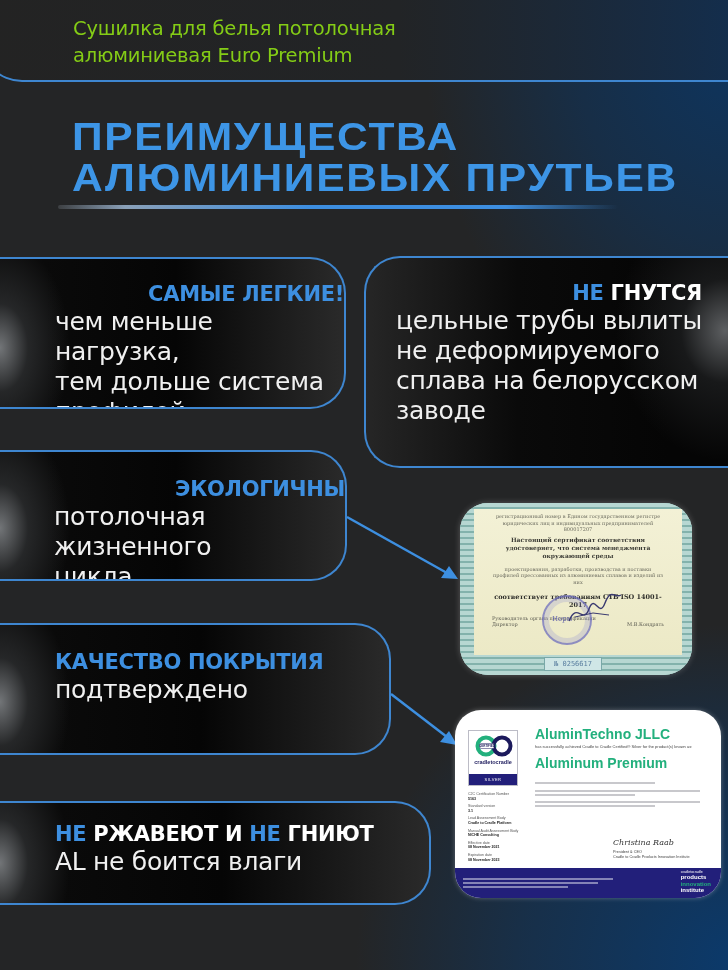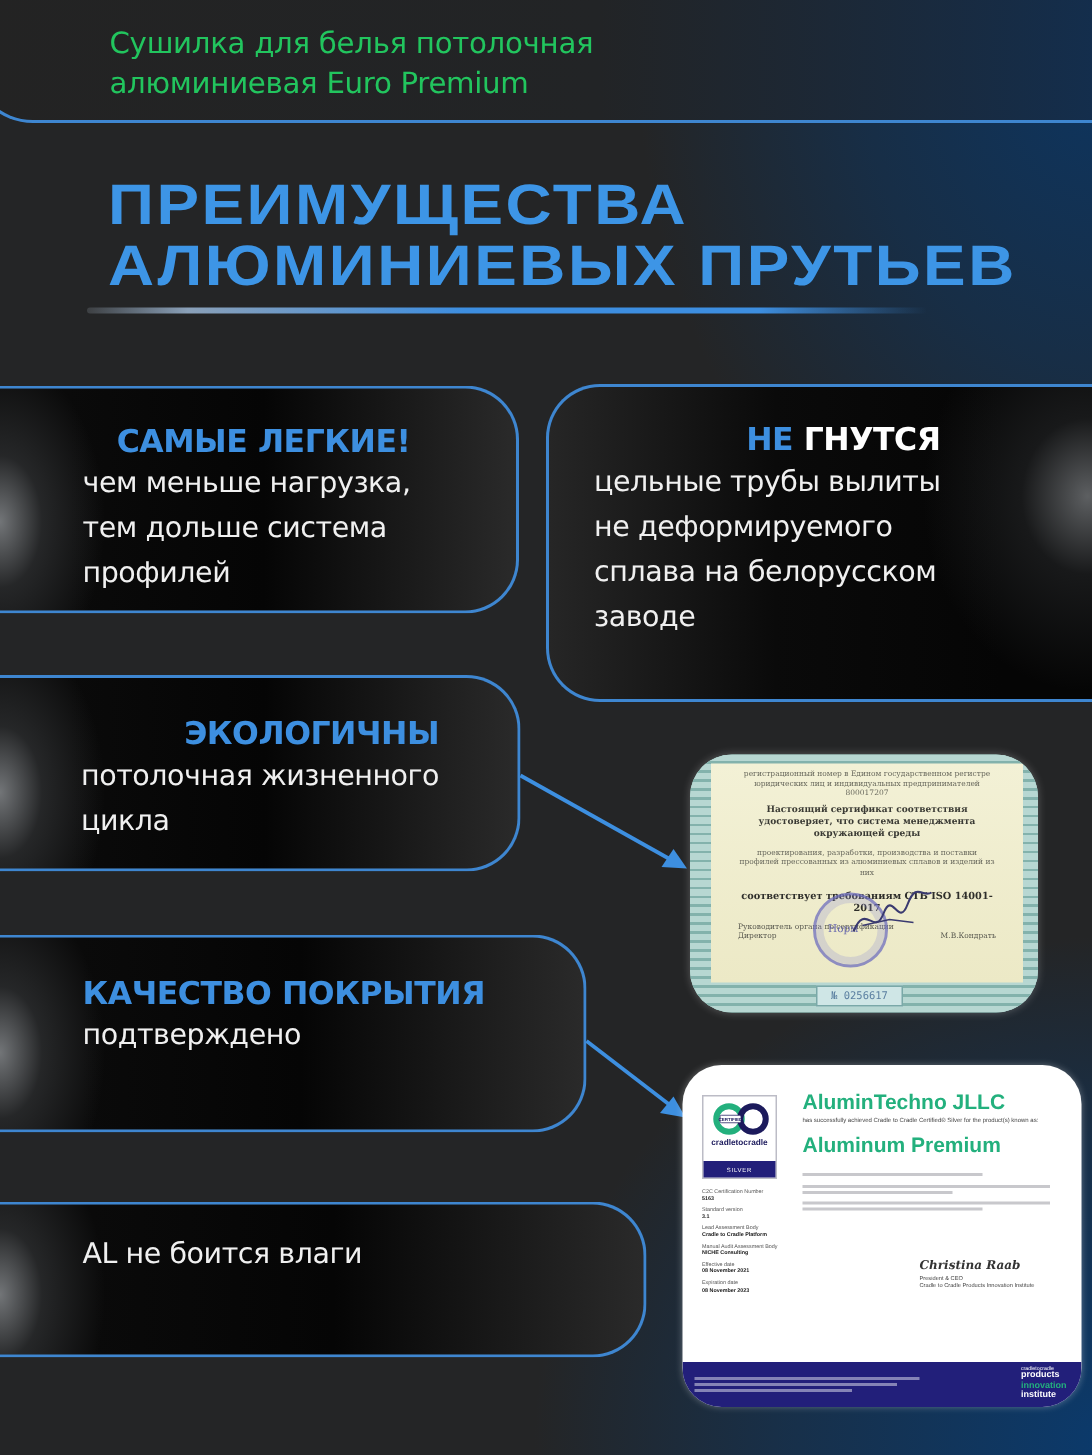--- a/index.html
+++ b/index.html
@@ -18,21 +18,21 @@
   
   .top-box {
     left: -20px; top: -20px; width: 760px; height: 102px;
     border: 2px solid #3e86d0; border-top: none; border-right: none;
     border-bottom-left-radius: 42px;
     background: linear-gradient(90deg, #232323 0%, #222426 55%, rgba(20,45,75,0.85) 100%);
   }
   .product-title {
     left: 73px; top: 15px; width: 400px;
     font-family: "DejaVu Sans", sans-serif;
-    font-size: 19.5px; line-height: 27px; color: #22c55e; letter-spacing: -0.2px;
+    font-size: 19.5px; line-height: 27px; color: #84cc16; letter-spacing: -0.2px;
   }
 
   
   .heading {
     left: 72px; top: 117px; width: 620px;
     font-family: "Liberation Sans", sans-serif;
     font-weight: 700; font-size: 38px; line-height: 41px;
     color: #3d95e6; letter-spacing: 1.5px; transform: scaleX(1.12); transform-origin: left top;
   }
   .heading-underline {
@@ -64,21 +64,21 @@
   }
   .card-inner { position: absolute; }
   .card-title {
     font-family: "DejaVu Sans", sans-serif;
     font-weight: 700; font-size: 21px; line-height: 26px;
     color: #3d8fe0; letter-spacing: -0.3px; white-space: nowrap; text-align: right;
   }
   .card-title .white { color: #ffffff; }
   .card-text {
     font-family: "DejaVu Sans", sans-serif;
-    font-size: 19px; line-height: 30px; color: #f0f0f0; letter-spacing: -0.3px;
+    font-size: 25px; line-height: 30px; color: #f0f0f0; letter-spacing: -0.3px;
   }
 
   
   .cert1 {
     left: 460px; top: 503px; width: 232px; height: 172px;
     border-radius: 28px; overflow: hidden;
     background: #9cc6c0;
     box-shadow: 0 0 6px rgba(255,255,255,0.25);
   }
   .cert1-border {
@@ -110,21 +110,21 @@
     position: absolute; left: 105px; top: 88px; width: 60px; height: 40px;
   }
   .cert1-number {
     position: absolute; left: 84px; bottom: 4px; width: 58px; height: 14px;
     background: #cfe6e6; border: 1px solid #7aa8a8;
     font-family: "DejaVu Sans Mono", monospace; font-size: 7px; line-height: 12px;
     color: #5a7fa0; text-align: center;
   }
 
   .cert2 {
-    left: 455px; top: 710px; width: 266px; height: 228px;
+    left: 455px; top: 710px; width: 266px; height: 188px;
     border-radius: 26px; overflow: hidden;
     background: #ffffff;
     box-shadow: 0 0 5px rgba(255,255,255,0.3);
   }
   .c2-logo-box {
     position: absolute; left: 13px; top: 20px; width: 50px; height: 56px;
     border: 1px solid #bcbcc6; background: #fff;
   }
   .c2-logo-ring { position: absolute; left: 6px; top: 4px; width: 38px; height: 22px; }
   .c2-logo-label {
@@ -154,21 +154,21 @@
   .c2-body-line {
     position: absolute; left: 80px; height: 2px; background: #c8c8cc;
   }
   .c2-meta {
     position: absolute; left: 13px; top: 82px; width: 55px;
     font-family: "Liberation Sans", sans-serif; font-size: 3.6px; line-height: 4.6px; color: #555;
   }
   .c2-meta .v { color: #222; font-weight: 700; margin-bottom: 3px; }
   .c2-sign {
     position: absolute; left: 158px; top: 128px; width: 100px;
-    font-family: "DejaVu Serif", serif; font-style: italic; font-size: 8px; color: #333; font-weight: bold;
+    font-family: "DejaVu Serif", serif; font-style: italic; font-size: 8px; color: #333;
   }
   .c2-sign-role {
     position: absolute; left: 158px; top: 140px; width: 100px;
     font-family: "Liberation Sans", sans-serif; font-size: 3.8px; line-height: 5px; color: #444;
   }
   .c2-footer {
     position: absolute; left: 0; bottom: 0; width: 100%; height: 30px;
     background: #221f7a;
   }
   .c2-footer-lines { position: absolute; left: 8px; top: 10px; width: 150px; }
@@ -235,20 +235,21 @@
   <div class="card-inner" style="left:85px; top:24px;">
     <div class="card-title">КАЧЕСТВО ПОКРЫТИЯ</div>
     <div class="card-text">
       <div>подтверждено</div>
     </div>
   </div>
 </div>
 
 <div class="card left" style="top:801px; width:461px; height:104px;">
   <div class="card-inner" style="left:85px; top:18px;">
+    <div class="card-title"><span>НЕ</span><span class="white"> РЖАВЕЮТ И </span><span>НЕ</span><span class="white"> ГНИЮТ</span></div>
     <div class="card-text">
       <div>AL не боится влаги</div>
     </div>
   </div>
 </div>
 
 <svg class="arrows" width="728" height="970">
   <g>
     <line x1="347" y1="517" x2="447" y2="573" stroke="#3d8fe0" stroke-width="2.5"></line>
     <polygon points="458,579 441,578 449,566" fill="#3d8fe0"></polygon>

